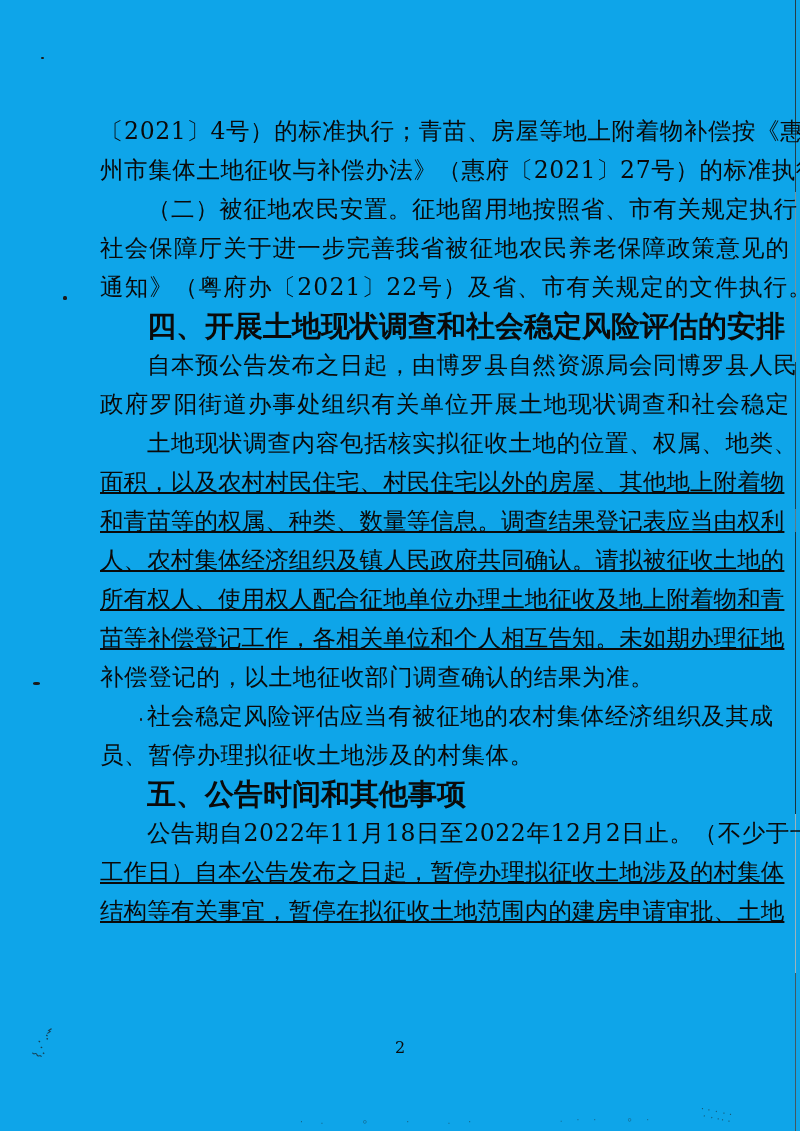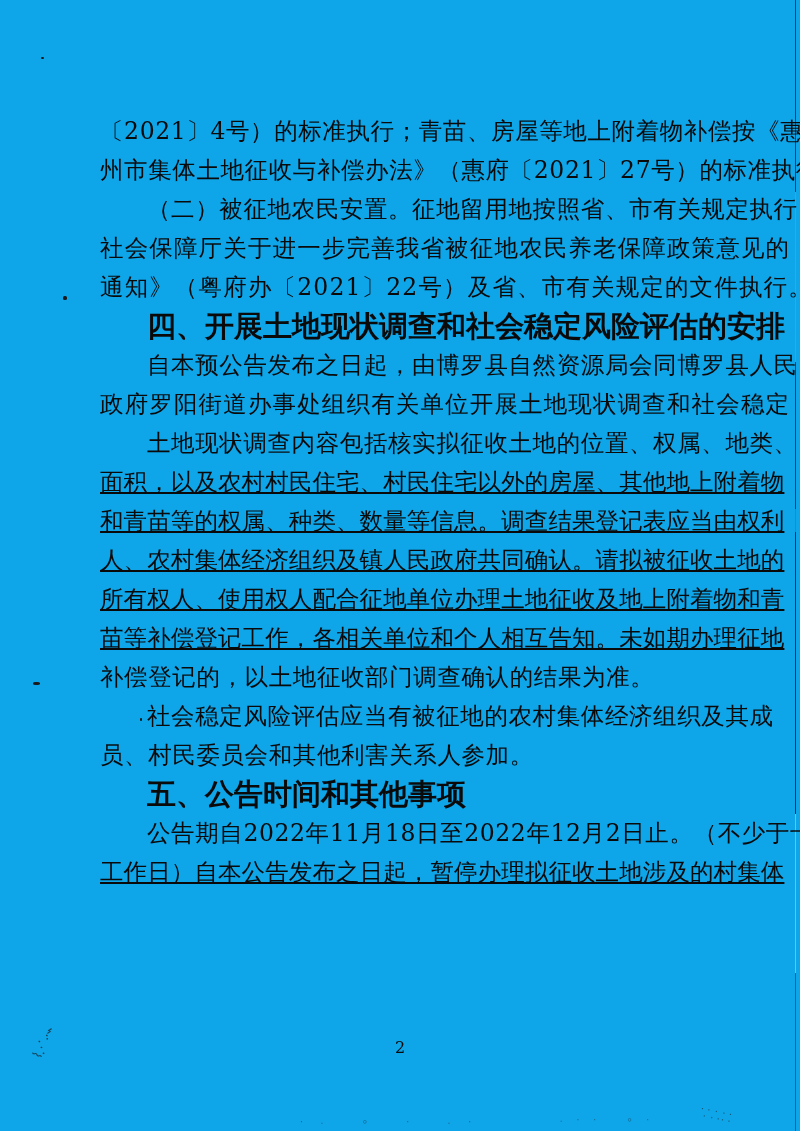--- a/index.html
+++ b/index.html
@@ -110,24 +110,25 @@
     <div class="line indent">自本预公告发布之日起，由博罗县自然资源局会同博罗县人民</div>
     <div class="line justify-wide">政府罗阳街道办事处组织有关单位开展土地现状调查和社会稳定</div>
     <div class="line indent">土地现状调查内容包括核实拟征收土地的位置、权属、地类、</div>
     <div class="line justify-tight">面积，以及农村村民住宅、村民住宅以外的房屋、其他地上附着物</div>
     <div class="line justify-tight">和青苗等的权属、种类、数量等信息。调查结果登记表应当由权利</div>
     <div class="line justify-tight">人、农村集体经济组织及镇人民政府共同确认。请拟被征收土地的</div>
     <div class="line justify-tight">所有权人、使用权人配合征地单位办理土地征收及地上附着物和青</div>
     <div class="line justify-tight">苗等补偿登记工作，各相关单位和个人相互告知。未如期办理征地</div>
     <div class="line">补偿登记的，以土地征收部门调查确认的结果为准。</div>
     <div class="line indent">社会稳定风险评估应当有被征地的农村集体经济组织及其成</div>
-    <div class="line">员、村民委员会和其他利害关系人参加。</div>
+    <div class="line">员、暂停办理拟征收土地涉及的村集体。</div>
     <div class="line heading">五、公告时间和其他事项</div>
     <div class="line indent">公告期自2022年11月18日至2022年12月2日止。（不少于十个</div>
     <div class="line justify-tight">工作日）自本公告发布之日起，暂停办理拟征收土地涉及的村集体</div>
+    <div class="line justify-tight">结构等有关事宜，暂停在拟征收土地范围内的建房申请审批、土地</div>
   </div>
 
   <div class="page-number">2</div>
 
   <div class="smudge" style="left:30px; top:1055px; font-size:13px; transform:rotate(-64deg); transform-origin:left top; letter-spacing:-1px;">⌇⋰ ⸳·⌁</div>
   <div class="smudge" style="left:300px; top:1118px; font-size:9px; opacity:.5; letter-spacing:18px;">·⸳ ⸰ ⋅ ⸳·</div>
   <div class="smudge" style="left:560px; top:1116px; font-size:9px; opacity:.45; letter-spacing:14px;">⸳·⋅ ⸰·</div>
   <div class="smudge" style="left:700px; top:1110px; font-size:11px; opacity:.55; letter-spacing:2px; transform:rotate(12deg);">⸪⸫⸬</div>
 
 </div>

